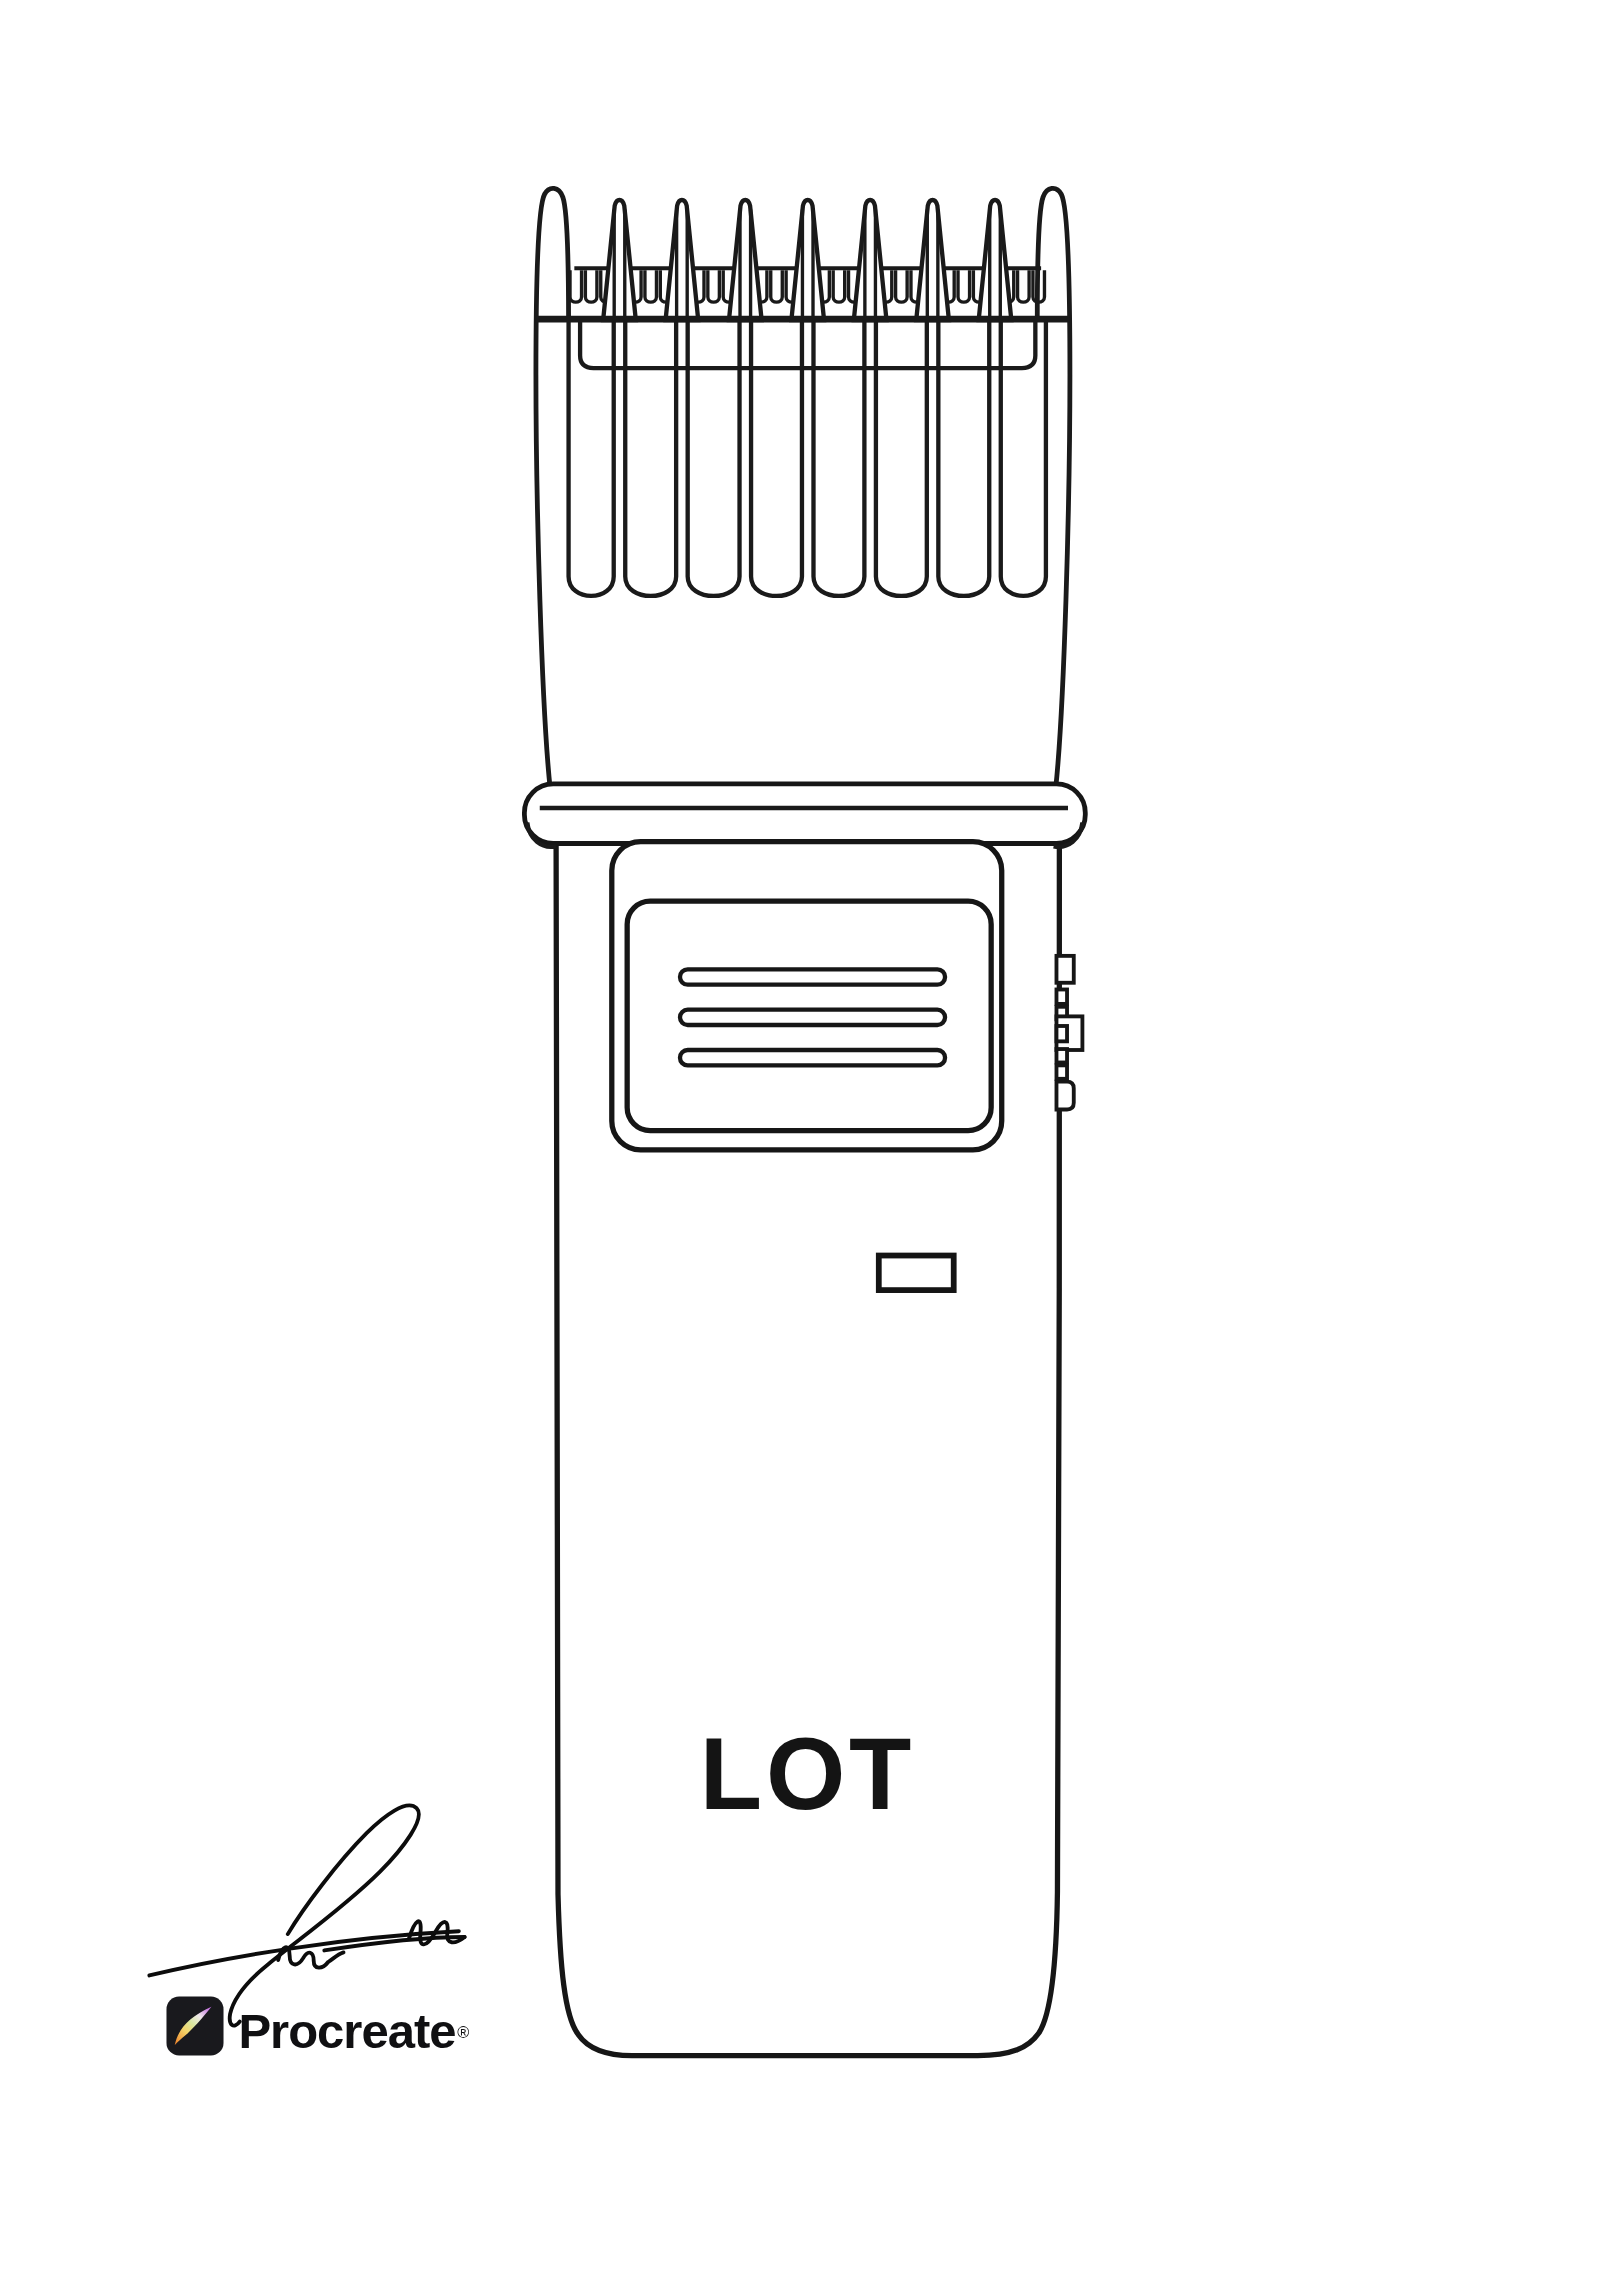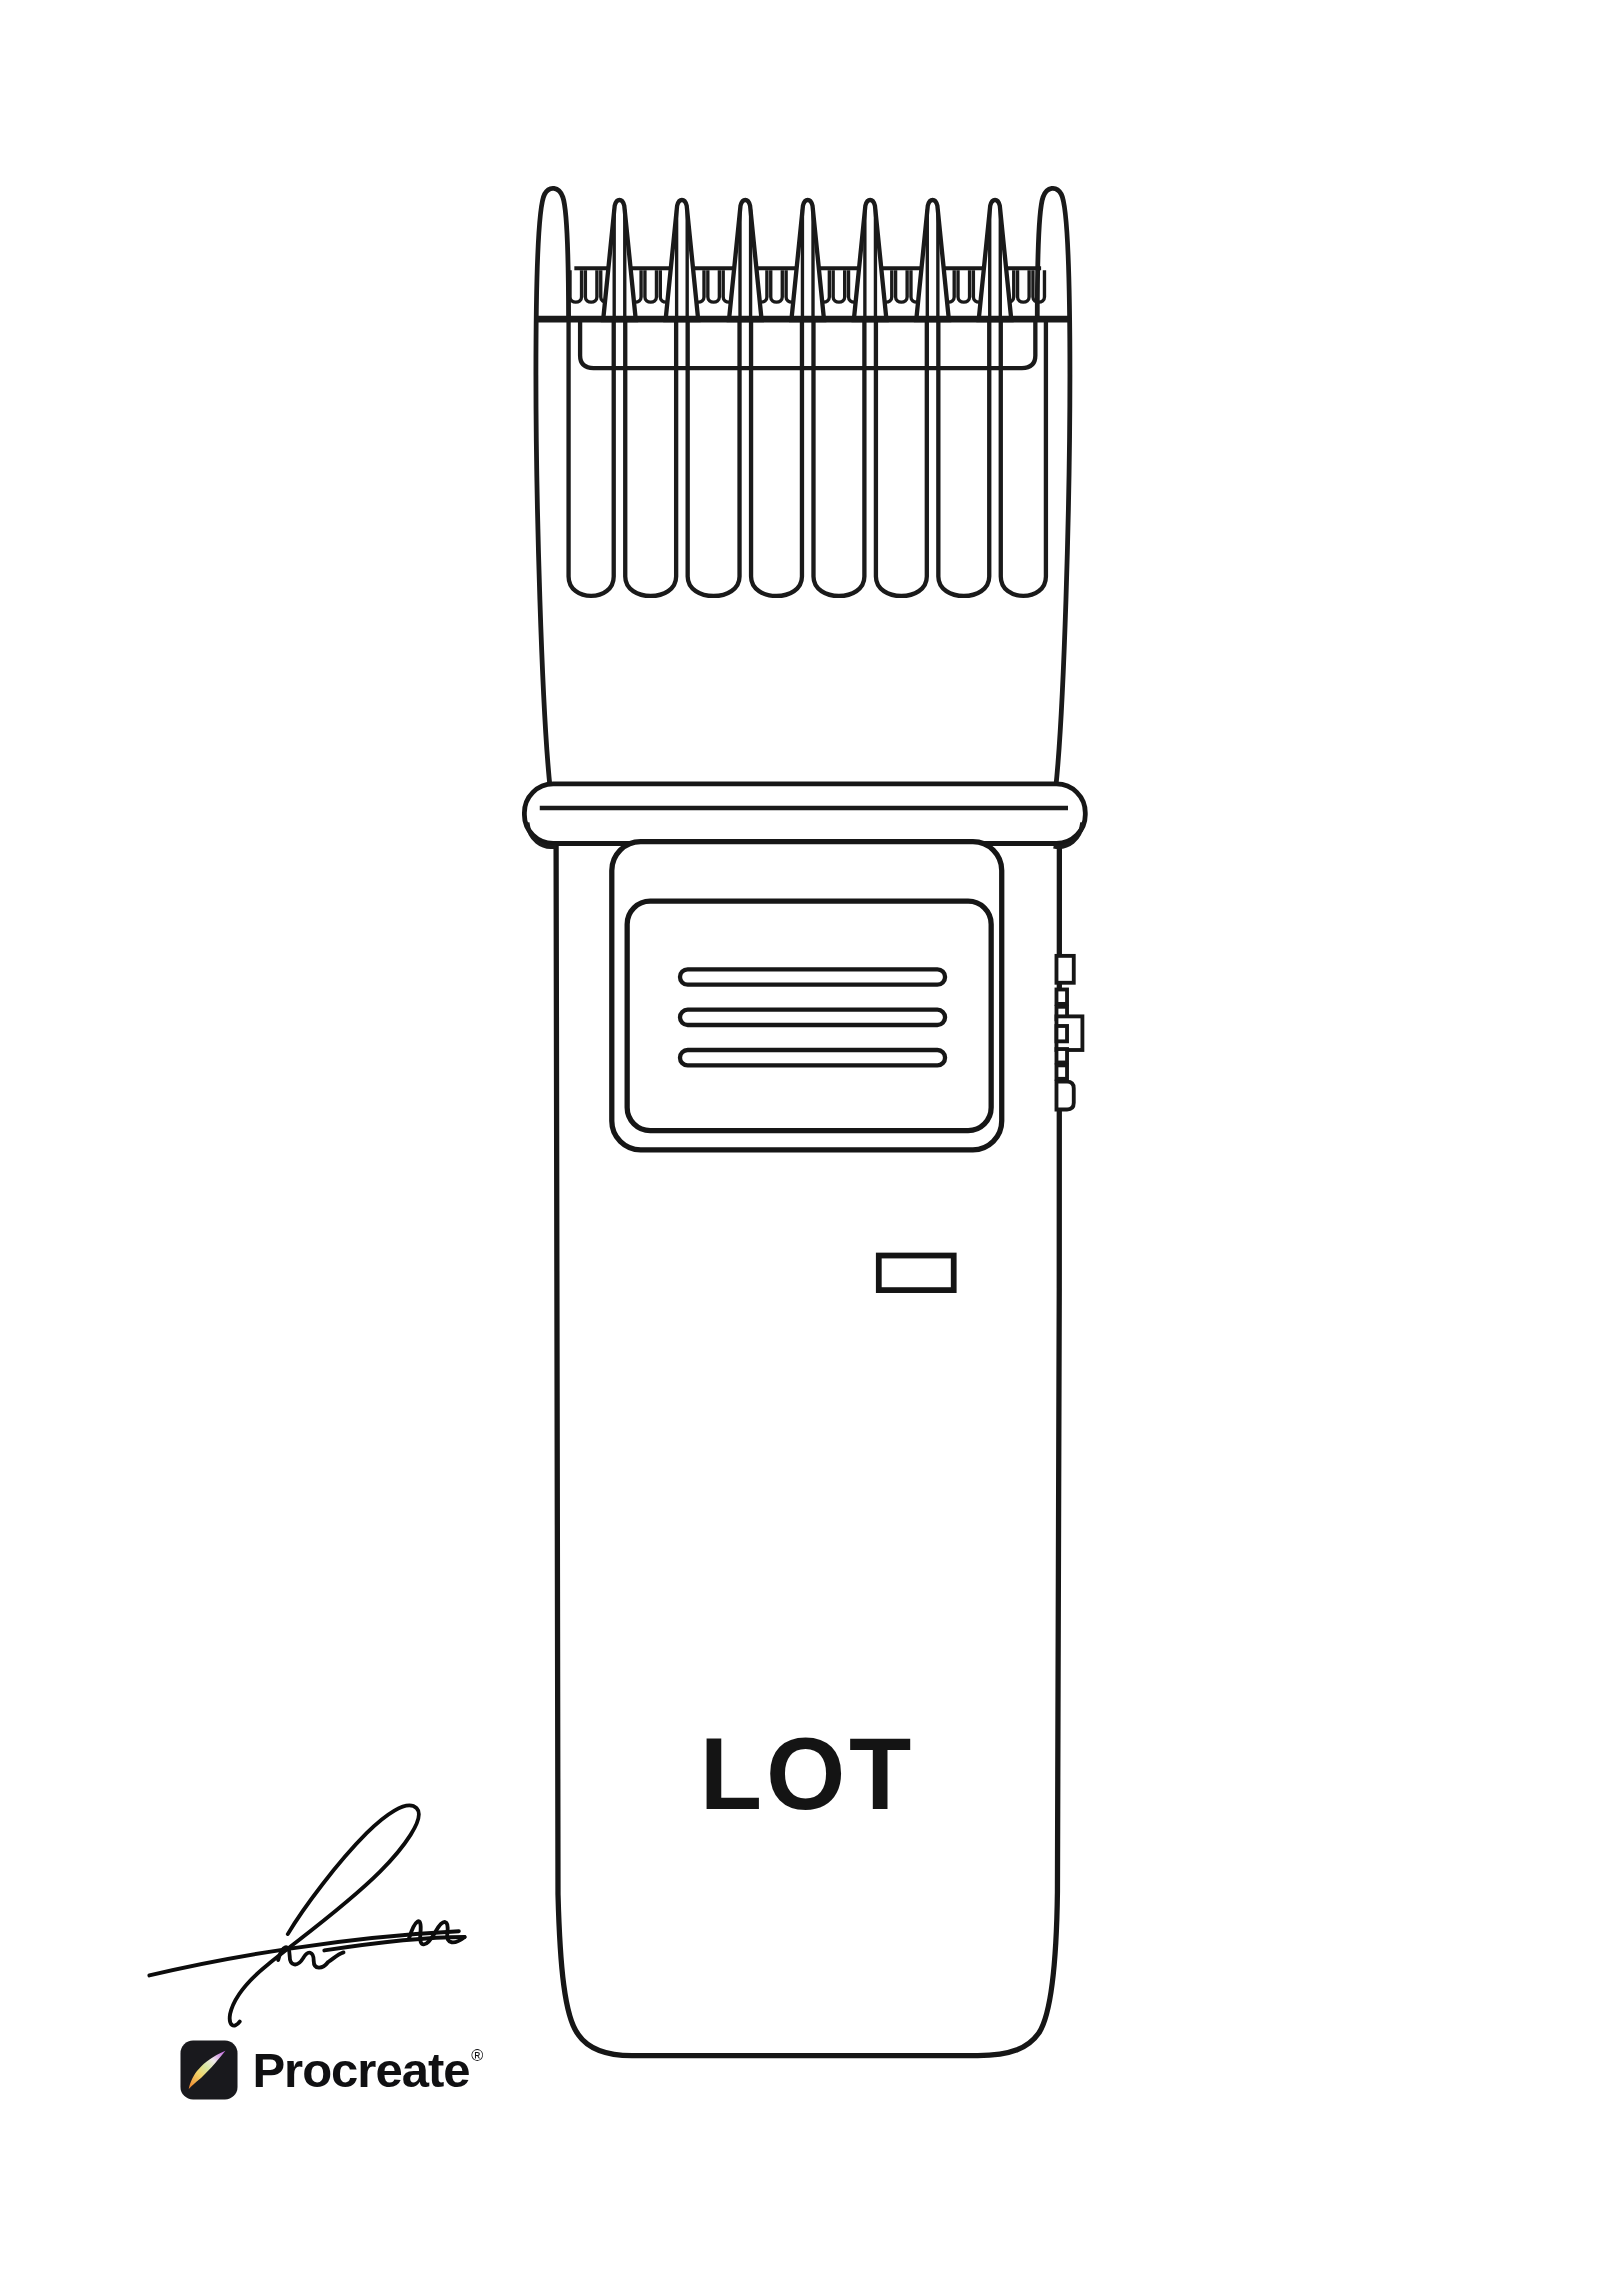--- a/index.html
+++ b/index.html
@@ -2,21 +2,21 @@
 <html><head>
 <meta charset="utf-8">
 <style>
   html,body{margin:0;padding:0;background:#ffffff;}
   #artboard{position:relative;width:1602px;height:2294px;background:#ffffff;overflow:hidden;
             font-family:"Liberation Sans", sans-serif;}
   svg{display:block;}
   .abs{position:absolute;}
   #lot-label{left:555px;top:1723px;width:505px;text-align:center;
              font-weight:700;font-size:102px;letter-spacing:3.8px;color:#141414;line-height:1;}
-  #brand{left:180px;top:1996px;display:flex;align-items:center;margin-top:44px;}
+  #brand{left:166px;top:1996px;display:flex;align-items:flex-end;}
   #brand .word{margin-left:14.4px;font-weight:700;font-size:49px;letter-spacing:-1px;color:#101012;line-height:1;}
   #brand .reg{position:relative;top:-14.4px;margin-left:1.9px;font-size:16.3px;font-weight:400;color:#101012;}
   .ln{stroke:#1a1a1a;fill:none;}
 </style>
 </head>
 <body>
 
 <div id="artboard">
 
   <svg class="abs" style="left:0;top:0" width="1602" height="2294" viewBox="0 0 1668 2388">

